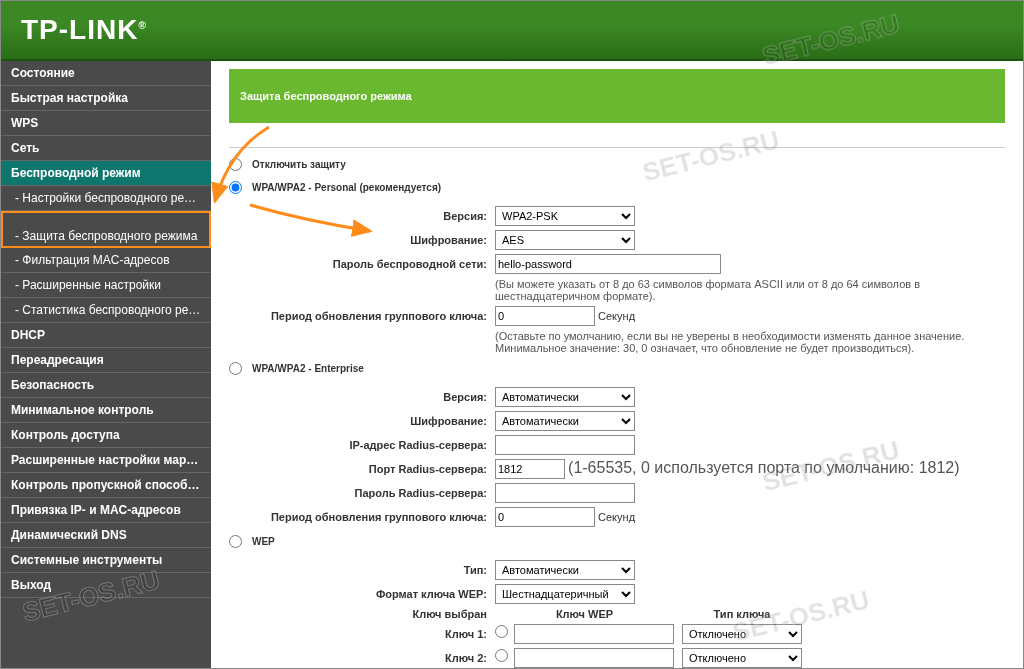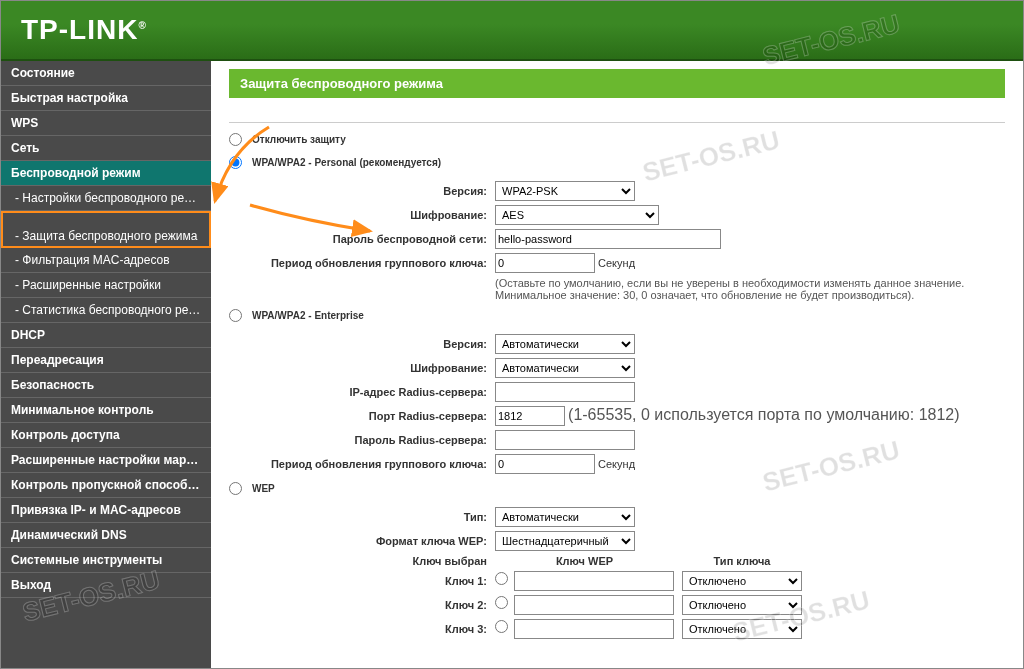--- a/index.html
+++ b/index.html
@@ -8,21 +8,21 @@
   .logo { color:#fff; font-size:28px; font-weight:bold; letter-spacing:1px; }
   .logo sup{ font-size:10px; vertical-align:super;}
   .page { display:flex; height:calc(100% - 60px); }
   .sidebar { width:210px; background:#4a4a4a; color:#fff; font-size:12px; overflow-y:auto; }
   .sidebar .item { padding:5px 10px; border-bottom:1px solid #666; cursor:pointer; white-space:nowrap; overflow:hidden; text-overflow:ellipsis;}
   .sidebar .item.top { font-weight:bold; }
   .sidebar .item.active { background:#0f766e; }
   .sidebar .sub { padding-left:14px; }
   .sidebar .sub.active-outline { border:2px solid #ff8c1a; padding-left:12px; padding-top:16px;padding-bottom:3px;}
   .content { flex:1; background:#fff; overflow-y:auto; padding:8px 18px 20px 18px; }
-  .panel-title { background:#6ab82f; color:#fff; font-size:13px; font-weight:bold; padding:6px 10px; border:1px solid #6ab82f; }
+  .panel-title { background:#6ab82f; color:#fff; font-size:11px; font-weight:bold; padding:20px 10px; border:1px solid #6ab82f; }
   .panel-body { border-top:none; padding:14px 0 0 0; font-size:11px; color:#333;}
   .secthead { display:flex; align-items:center; margin:6px 0 10px 0; }
   .secthead input[type=radio]{ margin:0 10px 0 0;}
   .secthead .lbl { font-weight:bold; font-size:10px; }
   table.form { border-collapse:collapse; margin-left:12px; }
   table.form td { padding:2px 4px; font-size:11px; vertical-align:middle;}
   table.form td.lbl { text-align:right; width:250px; font-weight:bold; white-space:nowrap;}
   table.form select, table.form input[type=text]{ font-size:11px; padding:1px 2px; height:20px; border:1px solid #888; background:#fff;}
   table.form select{ min-width:120px;}
   .hint { font-size:16px; color:#555; }
@@ -82,25 +82,29 @@
         <span class="lbl">WPA/WPA2 - Personal (рекомендуется)</span>
       </div>
       <table class="form">
         <tbody>
             <tr>
               <td class="lbl">Версия:</td>
             <td><select style="width:140px;"><option>WPA2-PSK</option></select></td>
             </tr>
         <tr>
               <td class="lbl">Шифрование:</td>
-            <td><select style="width:164px;"><option>AES</option></select></td>
+            <td><select style="width:140px;"><option>AES</option></select></td>
             </tr>
         <tr>
               <td class="lbl">Пароль беспроводной сети:</td>
             <td><input type="text" style="width: 226px;" value="hello-password"></td>
+            </tr>
+        <tr>
+              <td></td>
+              <td class="hint" style="max-width:520px;">(Вы можете указать от 8 до 63 символов формата ASCII или от 8 до 64 символов в шестнадцатеричном формате).</td>
             </tr>
         <tr>
               <td class="lbl">Период обновления группового ключа:</td>
             <td><input type="text" style="width: 100px;" value="0"> <span>Секунд</span></td>
             </tr>
         <tr>
               <td></td>
               <td class="hint" style="max-width:520px;">(Оставьте по умолчанию, если вы не уверены в необходимости изменять данное значение. Минимальное значение: 30, 0 означает, что обновление не будет производиться).</td>
             </tr>
       </tbody>

